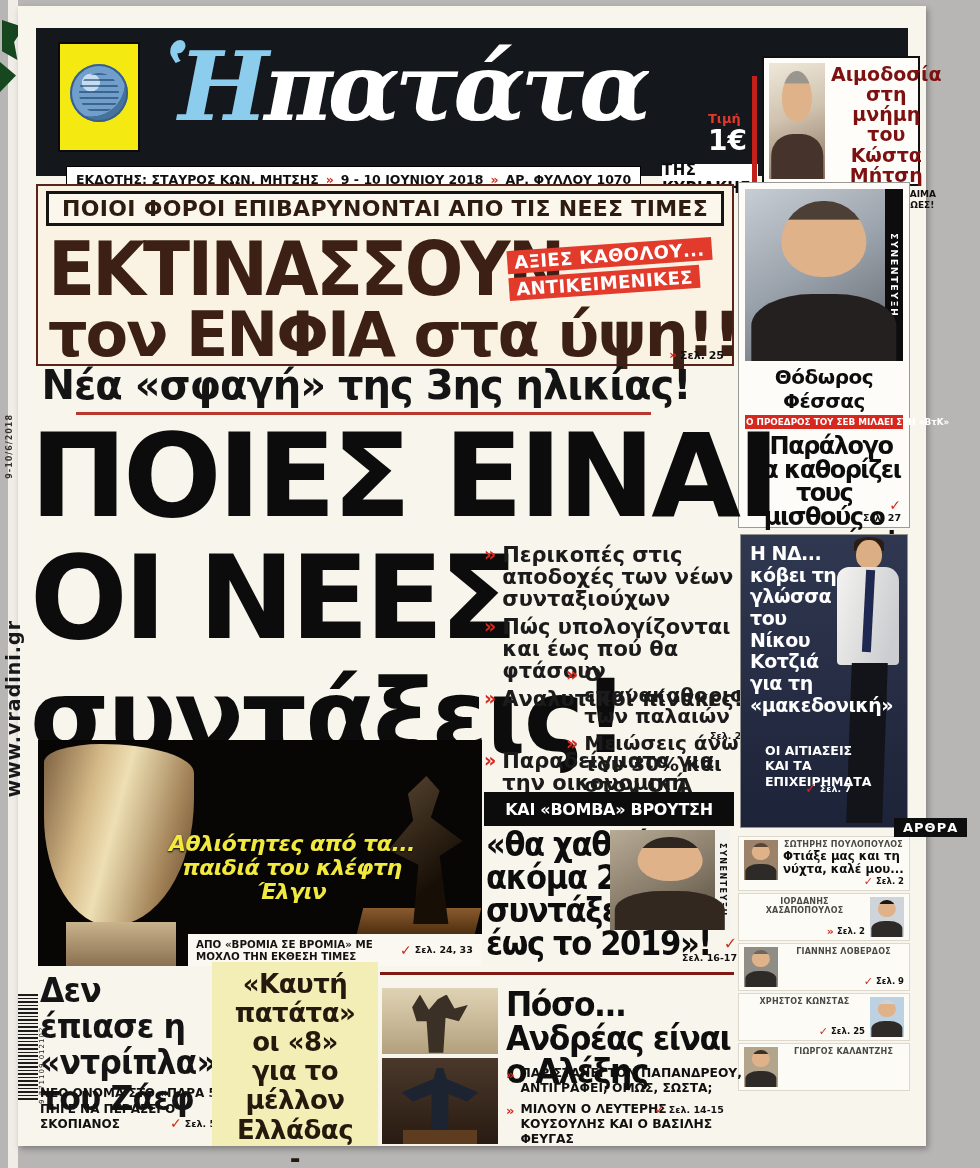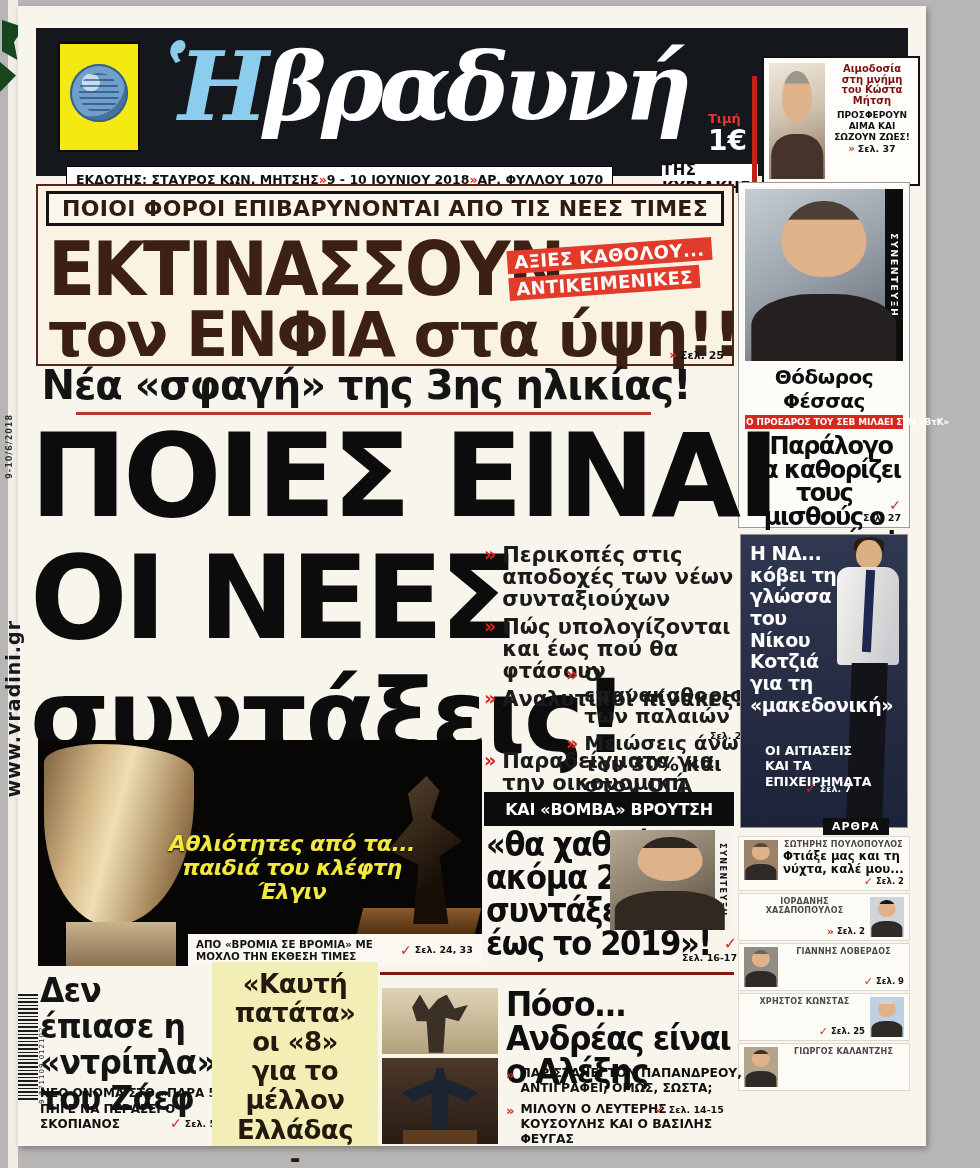--- a/index.html
+++ b/index.html
@@ -20,41 +20,41 @@
   .coin{width:58px;height:58px;border-radius:50%;margin:20px auto 0;
         background:radial-gradient(circle at 36% 32%,#c4ddf0 0 16%,#6f9fca 17% 62%,#47729b 63% 100%);
         box-shadow:inset 0 0 0 2px #38608a;position:relative;overflow:hidden}
   .coin::after{content:"";position:absolute;inset:9px;border-radius:50%;
         background:repeating-linear-gradient(180deg,rgba(18,52,96,.55) 0 2px,rgba(0,0,0,0) 2px 6px)}
   .mtitle{left:128px;top:0px;width:560px;height:120px;white-space:nowrap;
         font-family:"DejaVu Serif",serif;font-style:italic;font-weight:bold;
         font-size:94px;letter-spacing:-5px;color:#fff;line-height:118px}
   .mtitle .hfirst{color:#8ccdee;font-size:1.02em}
   .pubstrip{left:30px;top:138px;height:24px;background:#fff;border:1px solid #000;
-        display:flex;align-items:center;padding:0 9px;font-size:12.5px;font-weight:700;color:#101010;white-space:nowrap}
+        display:flex;align-items:center;gap:7px;padding:0 9px;font-size:12.5px;font-weight:700;color:#101010;white-space:nowrap}
   .pubchev{color:#d6281e;font-weight:900}
   .kyriakis{left:626px;top:136px;width:96px;height:30px;background:#fff;color:#0d0d0d;
         display:flex;align-items:center;justify-content:center;font-size:15px;font-weight:900;letter-spacing:.5px}
   .price{left:672px;top:84px;width:46px;text-align:left;line-height:1}
   .price .plabel{display:block;color:#e0392c;font-size:13px;font-weight:700;margin-bottom:2px}
   .price .pvalue{display:block;color:#fff;font-size:28px;font-weight:900}
   .redsliver{left:716px;top:48px;width:5px;height:120px;background:#c2201a}
 
   
   .blood{left:726px;top:28px;width:158px;height:130px;background:#fefdf9;border:2px solid #101010;
         padding:5px;box-sizing:border-box;display:flex;gap:6px}
   .photo{position:relative;overflow:hidden;background:var(--pbg,#b6b0a2)}
   .photo::before{content:"";position:absolute;left:50%;top:7%;width:54%;height:44%;transform:translateX(-50%);
         background:linear-gradient(var(--hair,#3b2b20) 0 24%,var(--skin,#dfb28a) 25%);
         border-radius:48%/55% 55% 45% 45%}
   .photo::after{content:"";position:absolute;left:50%;bottom:-5%;width:92%;height:44%;transform:translateX(-50%);
         background:var(--suit,#2e2a28);border-radius:42% 42% 0 0}
   .ph-mitsis{--pbg:linear-gradient(160deg,#efe8da,#cfc2ae 45%,#8a7260);--hair:#9a968e;--suit:#46342c;width:56px;flex:none}
   .bloodtxt{flex:1;display:flex;flex-direction:column;align-items:center;text-align:center}
-  .bloodtitle{color:#7d1010;font-size:10px;font-weight:900;line-height:1.06;margin-top:1px}
+  .bloodtitle{color:#7d1010;font-size:19px;font-weight:900;line-height:1.06;margin-top:1px}
   .bloodsub{color:#111;font-size:9px;font-weight:800;line-height:1.2;margin-top:4px}
   .refrow{display:flex;align-items:center;gap:3px;justify-content:flex-end}
   .chk{color:#cf2b1f;font-weight:900;font-size:14px;line-height:1}
   .chev{color:#d6281e;font-weight:900}
   .pref{font-size:9.5px;font-weight:800;color:#111;white-space:nowrap}
 
   
   .enfia{left:18px;top:178px;width:698px;height:182px;background:#faf2e2;border:2px solid #5a241a;
          box-sizing:border-box;overflow:visible}
   .enfia-kicker{position:absolute;left:8px;right:8px;top:5px;border:3px solid #141414;background:#fcf7ed;
@@ -107,21 +107,21 @@
   .ndhead{position:absolute;left:9px;top:8px;width:100px;font-size:19px;font-weight:700;line-height:1.14;z-index:2;letter-spacing:-.5px}
   .ndsub{position:absolute;left:24px;top:208px;width:104px;font-size:12.5px;font-weight:700;line-height:1.22;z-index:2}
   .ndref{position:absolute;left:64px;top:246px;z-index:3;display:flex;gap:3px;align-items:center}
   .ndref .pref{color:#fff}
   .mk{position:absolute;right:0;top:2px;width:76px;height:290px;z-index:1}
   .mk-hair{position:absolute;left:23px;top:0;width:30px;height:14px;background:#2a1d13;border-radius:50% 50% 0 0}
   .mk-head{position:absolute;left:25px;top:3px;width:26px;height:29px;background:#dcae83;border-radius:46%/52% 52% 46% 46%}
   .mk-shirt{position:absolute;left:6px;top:30px;width:62px;height:98px;background:linear-gradient(105deg,#f4f3f0,#cccdd0 85%);border-radius:12px 14px 4px 4px}
   .mk-tie{position:absolute;left:33px;top:33px;width:9px;height:82px;background:#1e2850;transform:rotate(3deg)}
   .mk-pants{position:absolute;left:18px;top:126px;width:36px;height:160px;background:#121419;transform:skewX(-2deg)}
-  .arthratab{left:805px;top:812px;background:#0e0e0e;color:#fff;font-size:11px;font-weight:800;
+  .arthratab{left:876px;top:812px;background:#0e0e0e;color:#fff;font-size:13px;font-weight:800;
          letter-spacing:1px;padding:2px 9px;z-index:4}
 
   
   .arthra{left:720px;top:830px;width:172px;display:flex;flex-direction:column;gap:2px}
   .aitem{background:#fcfbf6;border:1px solid #ded9cc;padding:3px 5px;display:flex;gap:5px;min-height:42px;box-sizing:border-box}
   .aitem.rev{flex-direction:row-reverse}
   .athumb{width:34px;height:40px;flex:none}
   .acol{flex:1;display:flex;flex-direction:column}
   .aauthor{font-size:8px;font-weight:700;color:#4a4a46;letter-spacing:.2px;text-align:center}
   .atitle{font-size:11.8px;font-weight:800;color:#0f0f0f;line-height:1.1;margin-top:1px}
@@ -202,21 +202,21 @@
 <div class="edgestrip"></div>
 <div class="scrap1"></div>
 <div class="scrap2"></div>
 
 <div class="page">
 
   <div class="abs masthead">
     <div class="abs logo">
       <div class="coin"></div>
     </div>
-    <div class="abs mtitle"><span class="hfirst">Ἡ</span><span>βραδυνή</span></div>
+    <div class="abs mtitle"><span class="hfirst">Ἡ</span><span>πατάτα</span></div>
     <div class="abs pubstrip">
       <span>ΕΚΔΟΤΗΣ: ΣΤΑΥΡΟΣ ΚΩΝ. ΜΗΤΣΗΣ</span>
       <span class="pubchev">»</span>
       <span>9 - 10 ΙΟΥΝΙΟΥ 2018</span>
       <span class="pubchev">»</span>
       <span>ΑΡ. ΦΥΛΛΟΥ 1070</span>
     </div>
     <div class="abs kyriakis">ΤΗΣ ΚΥΡΙΑΚΗΣ</div>
     <div class="abs price">
       <span class="plabel">Τιμή</span>

